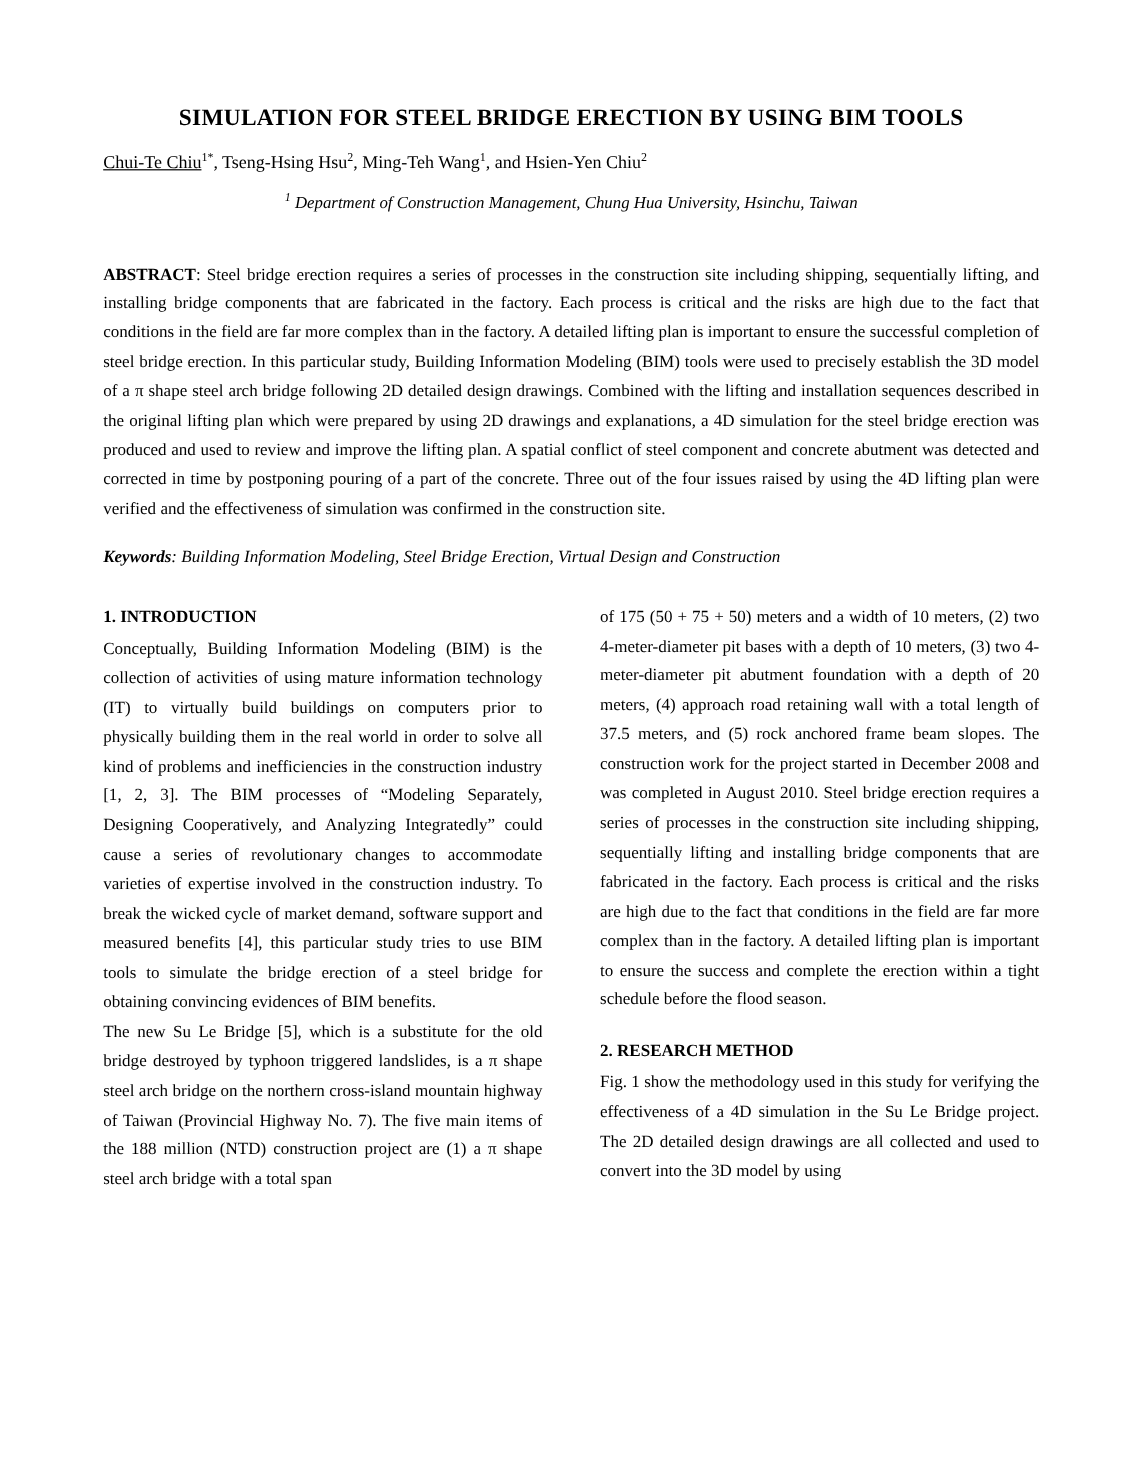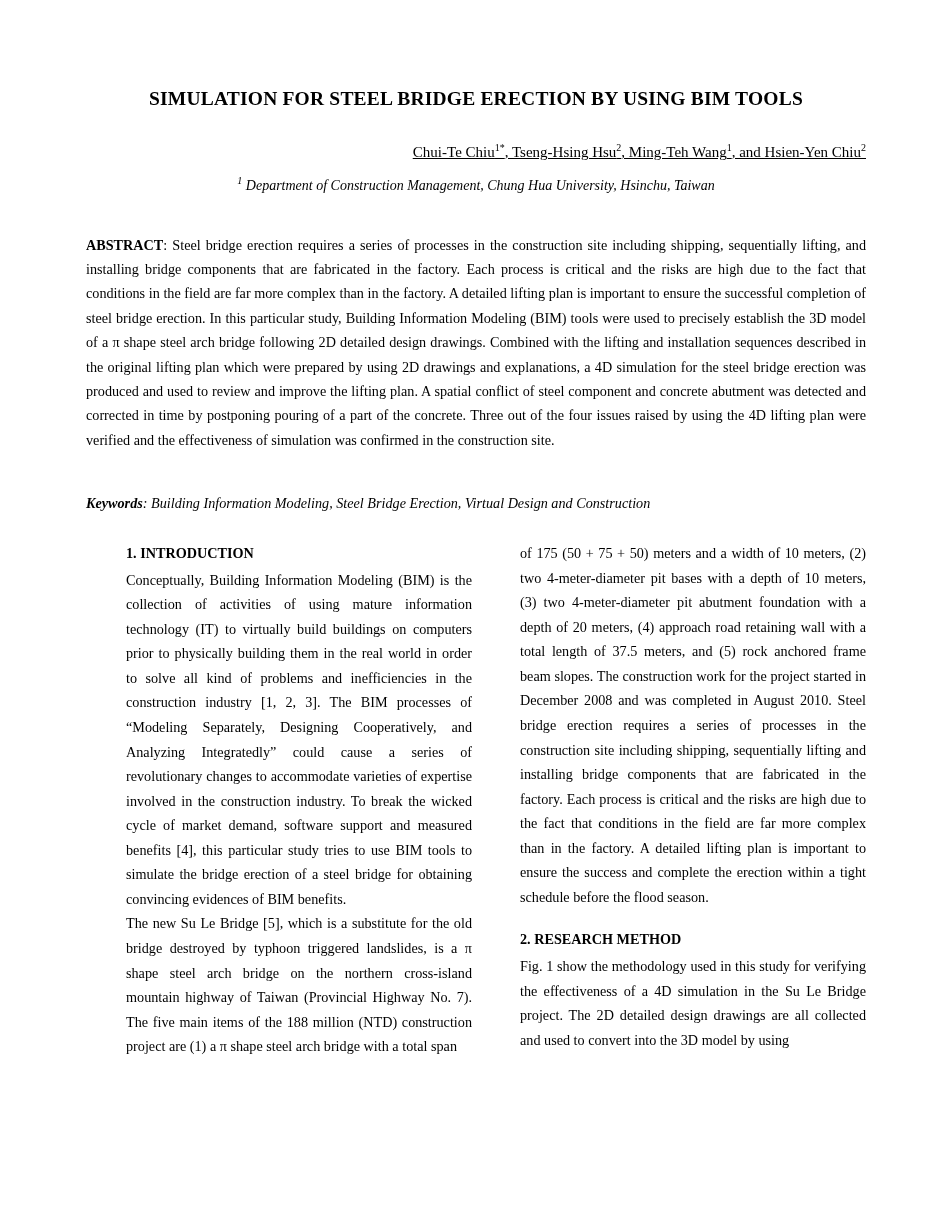--- a/index.html
+++ b/index.html
@@ -23,25 +23,24 @@
   }
   .title {
     text-align: center;
     font-size: 19.5px;
     font-weight: bold;
     letter-spacing: 0.2px;
     margin: 8px 0 0 0;
     line-height: 1.3;
   }
   .authors {
-    text-align: right;
+    text-align: left;
     font-size: 15px;
-    margin-top: 32px;
+    margin-top: 16px;
     line-height: 1.3;
-    text-decoration: underline;
   }
   .authors .underline {
     text-decoration: underline;
   }
   sup {
     font-size: 10px;
     vertical-align: super;
     line-height: 0;
   }
   .affil {
@@ -70,34 +69,33 @@
   .abstract {
     margin-top: 36px;
     font-size: 14.2px;
     line-height: 1.72;
     text-align: justify;
   }
   .abstract .lbl {
     font-weight: bold;
   }
   .keywords {
-    margin-top: 40px;
+    margin-top: 17px;
     font-size: 14.2px;
     font-style: italic;
     line-height: 1.6;
   }
   .keywords .lbl {
     font-weight: bold;
     font-style: italic;
   }
   .columns {
     margin-top: 26px;
     display: flex;
     gap: 48px;
-    margin-left: 40px;
   }
   .col {
     width: 374px;
     font-size: 14.2px;
     line-height: 1.73;
     text-align: justify;
   }
   .sec-head {
     font-weight: bold;
     font-size: 14.2px;

